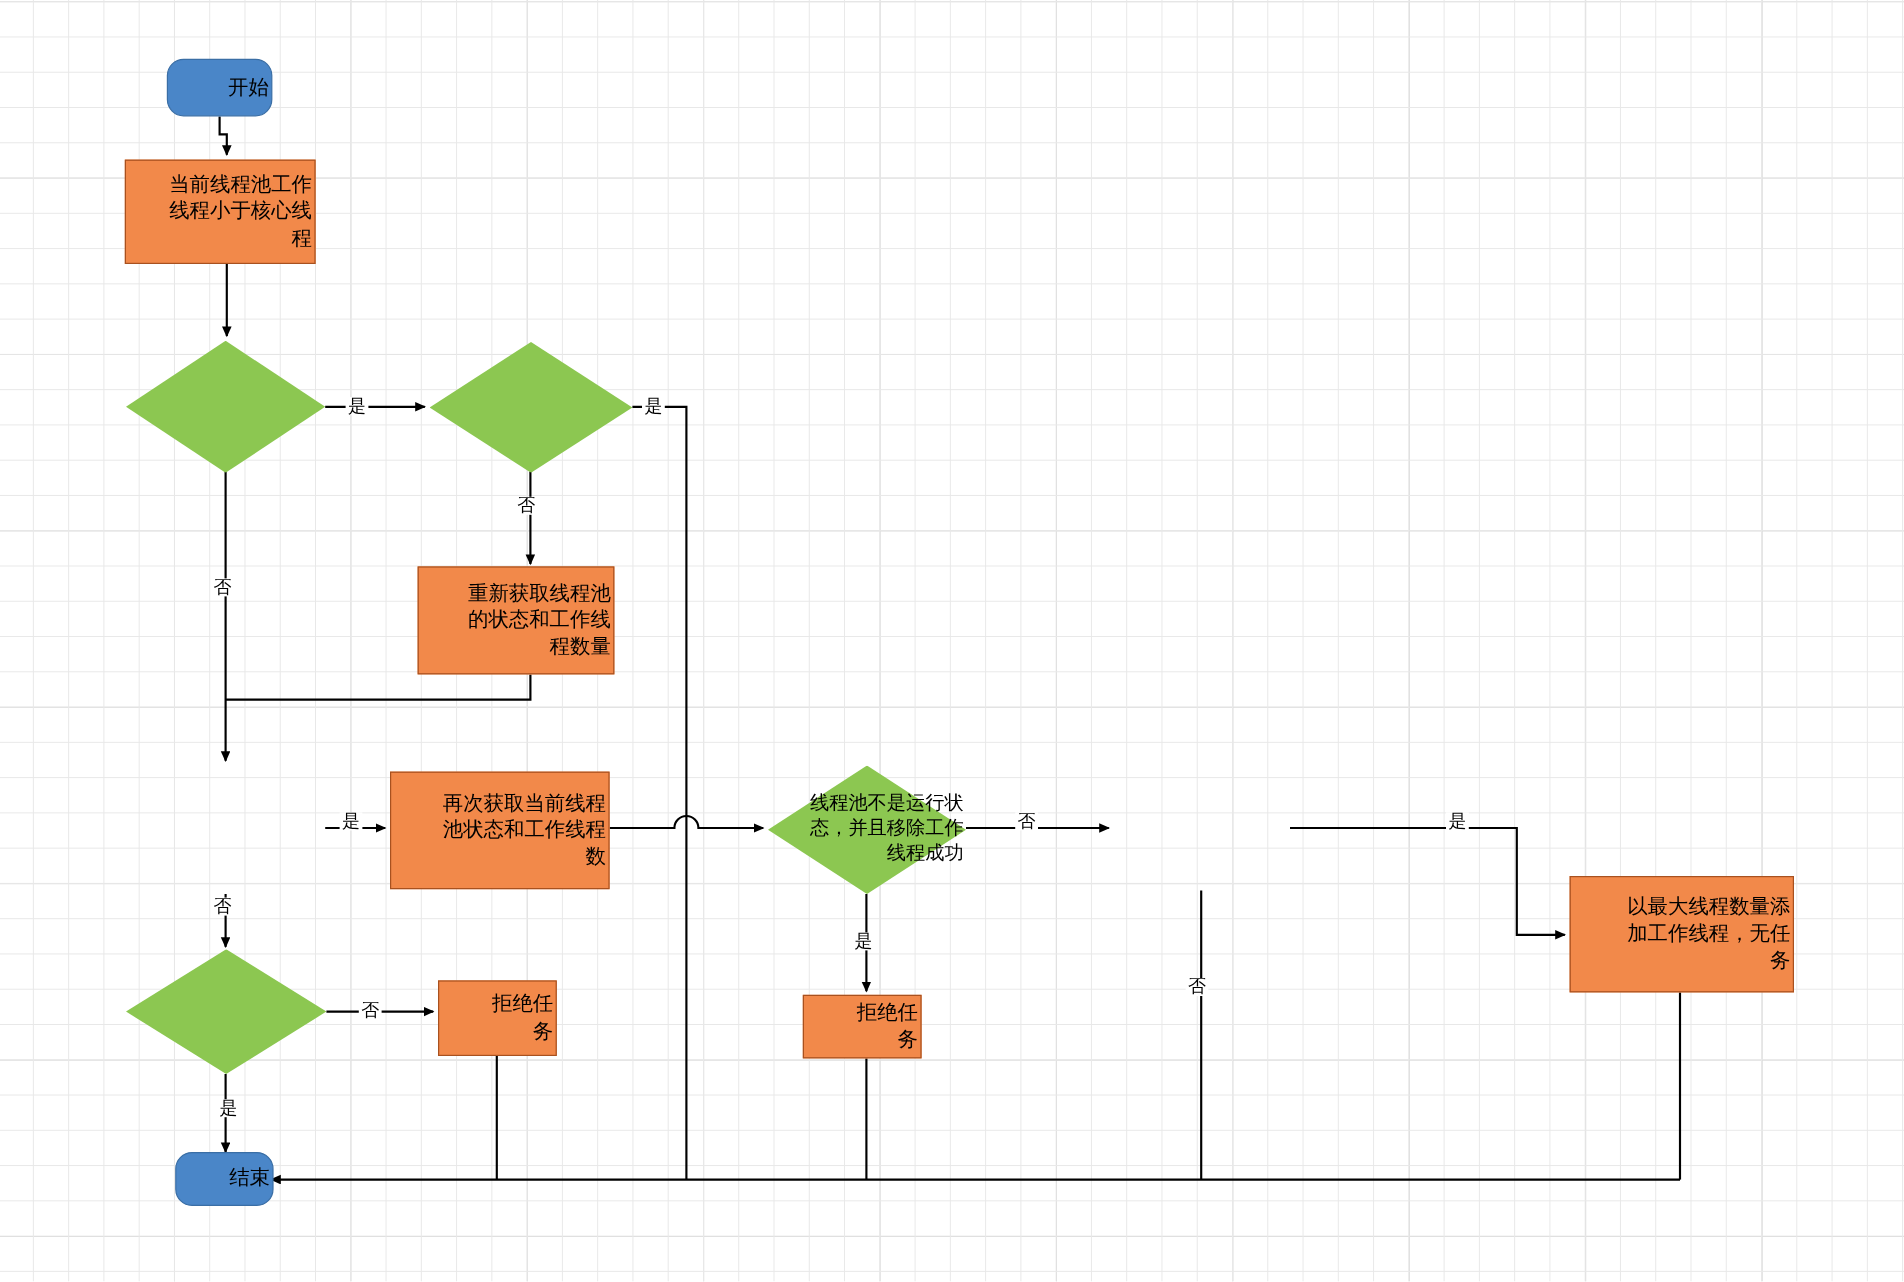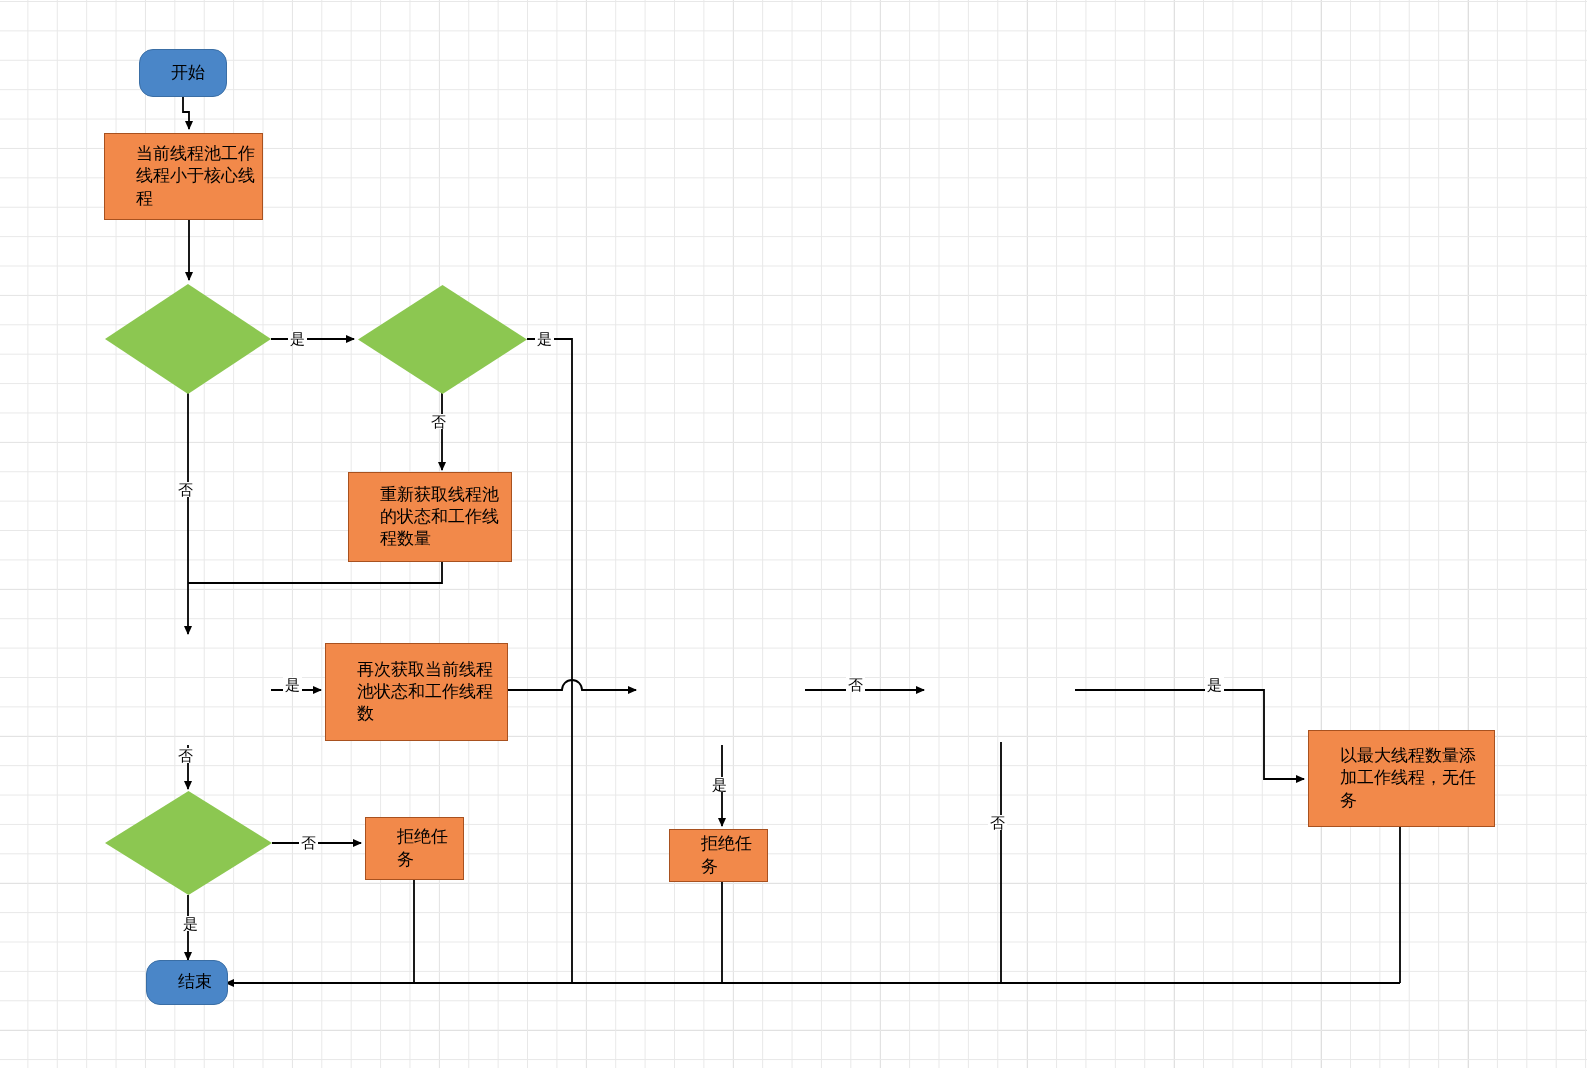--- a/index.html
+++ b/index.html
@@ -36,21 +36,21 @@
     width: 1587px;
     height: 1068px;
     pointer-events: none;
   }
   .node {
     position: absolute;
     box-sizing: border-box;
     display: flex;
     align-items: center;
     justify-content: center;
-    text-align: left;
+    text-align: right;
     color: #000000;
     line-height: 1.30;
     white-space: pre-line;
     padding-left: 29px;
   }
   .node .txt {
     display: block;
     width: 100%;
     padding: 0 2px;
   }
@@ -169,20 +169,24 @@
 
   <div class="node n-process" style="left:348px; top:472px; width:164px; height:90px;">
     <span class="txt">重新获取线程池的状态和工作线程数量</span>
   </div>
 
 
   <div class="node n-process" style="left:325px; top:643px; width:183px; height:98px;">
     <span class="txt">再次获取当前线程池状态和工作线程数</span>
   </div>
 
+  <div class="node n-decision" style="left:640px; top:638px; width:165px; height:107px;">
+    <span class="diamond"></span>
+    <span class="txt">线程池不是运行状态，并且移除工作线程成功</span>
+  </div>
 
 
   <div class="node n-process" style="left:365px; top:817px; width:99px; height:63px;">
     <span class="txt">拒绝任务</span>
   </div>
 
   <div class="node n-process" style="left:669px; top:829px; width:99px; height:53px;">
     <span class="txt">拒绝任务</span>
   </div>
 

